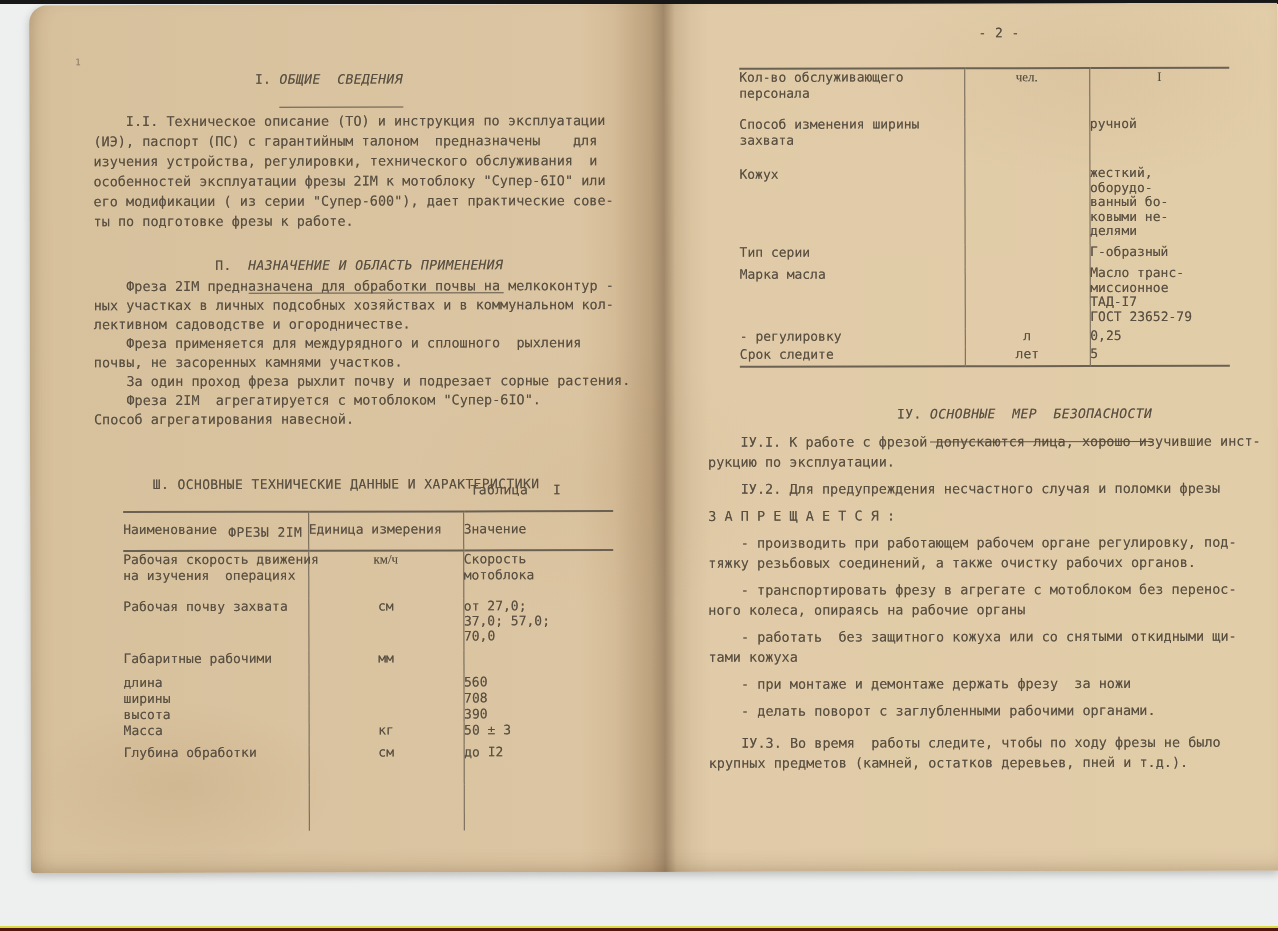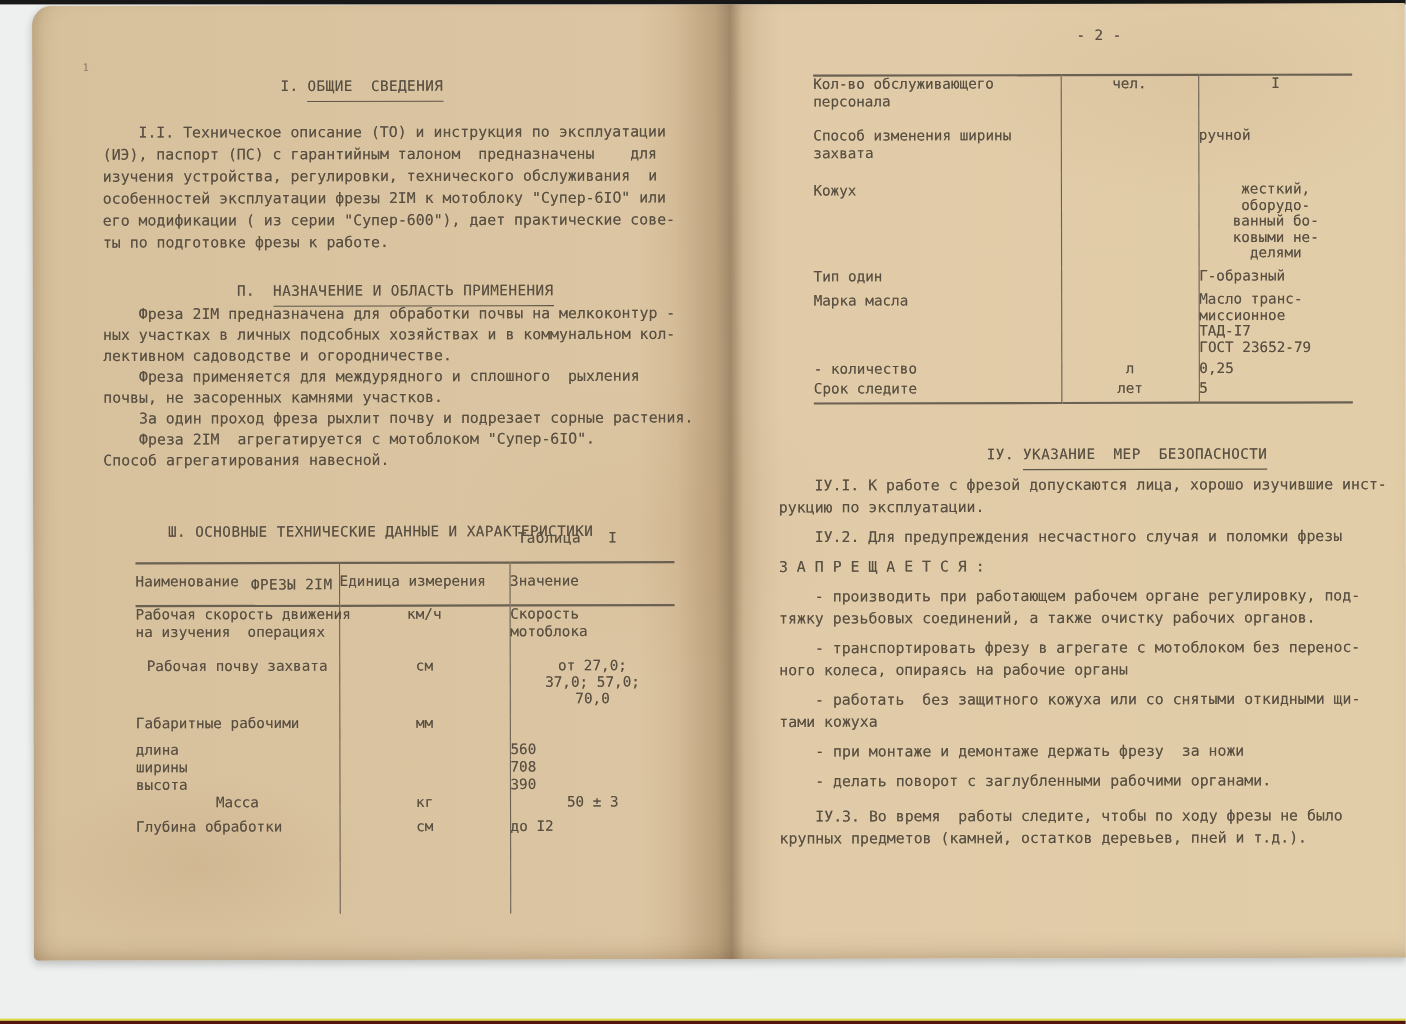--- a/index.html
+++ b/index.html
@@ -37,40 +37,40 @@
   }
 
   
   .tw{color:#584f41;text-shadow:0 0 .6px rgba(88,79,65,.55);}
   .abs{position:absolute;}
   .para{white-space:pre;font-size:13.5px;line-height:20px;margin:0 0 7px 0;}
   .para.lh19{line-height:19px;}
   .heading{font-size:13px;letter-spacing:.4px;white-space:pre;}
   .center{text-align:center;}
   .right{text-align:right;}
-  .head-underline{border-bottom:1.5px solid #5f5648;padding-bottom:5px;}
+  .head-underline{border-bottom:1.5px solid #5f5648;padding-bottom:20px;font-style:italic;}
   .corner-mark{font-size:9px;opacity:.55;}
 
   
   .dtable{border-collapse:collapse;table-layout:fixed;}
   .dtable td,.dtable th{vertical-align:top;padding:0;font-weight:normal;}
   .dtable span{display:block;}
   .cell{white-space:pre;font-size:13px;line-height:16px;}
   .lh15{line-height:15px;}
   .lh14{line-height:14.5px;}
   .bl{border-left:1.5px solid #6b6153;}
   .lt th{border-top:2px solid #6b6153;border-bottom:2px solid #6b6153;height:28px;padding-top:9px;text-align:left;}
   .rt tr.first td{border-top:2px solid #6b6153;}
   .rt tr.last td{border-bottom:2px solid #6b6153;}
   .unitc{text-align:center;}
   .p12{padding-left:12px;}
   .p24{padding-left:24px;}
   .p52{padding-left:52px;margin-top:38px;}
   .ind{padding-left:30px;}
-  .pt4{padding-top:4px;text-align:center;} .pt6{padding-top:6px;} .pt10{padding-top:10px;} .pt12{padding-top:12px;} .pt18{padding-top:18px;}
+  .pt4{padding-top:4px;} .pt6{padding-top:6px;} .pt10{padding-top:10px;} .pt12{padding-top:12px;} .pt18{padding-top:18px;font-family:Liberation Serif, serif;}
   .h48{height:48px;} .h50{height:50px;} .h52{height:52px;} .h24{height:24px;} .h16{height:16px;}
   .h22{height:22px;} .h40{height:40px;} .h78{height:78px;} .h62{height:62px;} .h18{height:18px;} .h20{height:20px;}
   .tail td{height:46px;}
   .vbottom{vertical-align:bottom;padding-bottom:2px;}
 </style>
 </head>
 <body>
 
 <div class="stage">
   <div class="top-strip"></div>
@@ -201,47 +201,47 @@
         <tr class="h78">
           <td class="cell pt6"><span>Кожух</span></td>
           <td class="cell bl pt6"><span></span></td>
           <td class="cell bl p12 pt4 lh14"><span>жесткий,
 оборудо-
 ванный бо-
 ковыми не-
 делями</span></td>
         </tr>
         <tr class="h22">
-          <td class="cell"><span>Тип один</span></td>
+          <td class="cell"><span>Тип серии</span></td>
           <td class="cell bl"><span></span></td>
           <td class="cell bl p12"><span>Г-образный</span></td>
         </tr>
         <tr class="h62">
           <td class="cell"><span>Марка масла</span></td>
           <td class="cell bl"><span></span></td>
           <td class="cell bl p12 lh14"><span>Масло транс-
 миссионное
 ТАД-I7
 ГОСТ 23652-79</span></td>
         </tr>
         <tr class="h18">
-          <td class="cell"><span>- количество</span></td>
+          <td class="cell"><span>- регулировку</span></td>
           <td class="cell bl unitc"><span>л</span></td>
           <td class="cell bl p52"><span>0,25</span></td>
         </tr>
         <tr class="last h20">
           <td class="cell"><span>Срок следите</span></td>
           <td class="cell bl unitc"><span>лет</span></td>
           <td class="cell bl p52"><span>5</span></td>
         </tr>
       </tbody>
     </table>
 
     <div class="abs tw heading center" style="left:710px;top:388px;width:520px;">
-      <span>IУ. </span><span class="head-underline">УКАЗАНИЕ  МЕР  БЕЗОПАСНОСТИ</span>
+      <span>IУ. </span><span class="head-underline">ОСНОВНЫЕ  МЕР  БЕЗОПАСНОСТИ</span>
     </div>
 
     <div class="abs tw" style="left:678px;top:428px;width:550px;">
       <div class="para">    IУ.I. К работе с фрезой допускаются лица, хорошо изучившие инст-
 рукцию по эксплуатации.</div>
       <div class="para">    IУ.2. Для предупреждения несчастного случая и поломки фрезы</div>
       <div class="para">З А П Р Е Щ А Е Т С Я :</div>
       <div class="para">    - производить при работающем рабочем органе регулировку, под-
 тяжку резьбовых соединений, а также очистку рабочих органов.</div>
       <div class="para">    - транспортировать фрезу в агрегате с мотоблоком без перенос-

